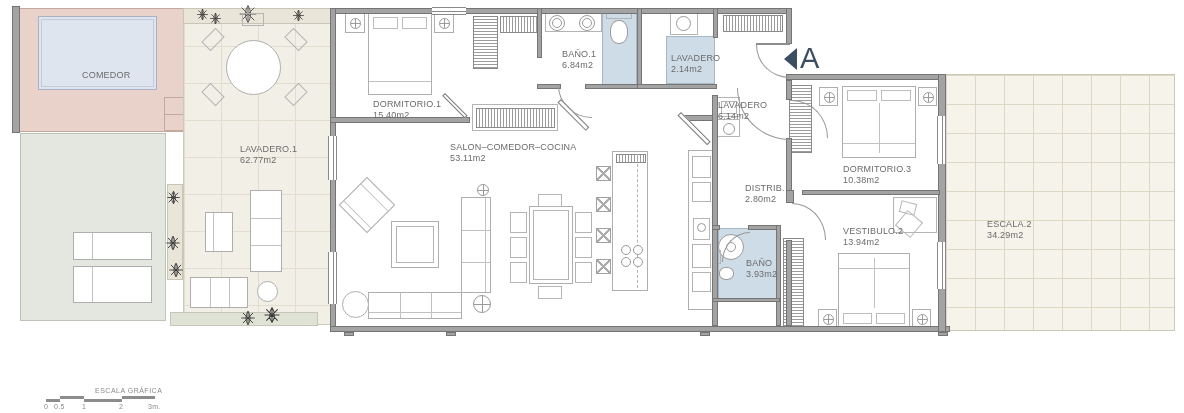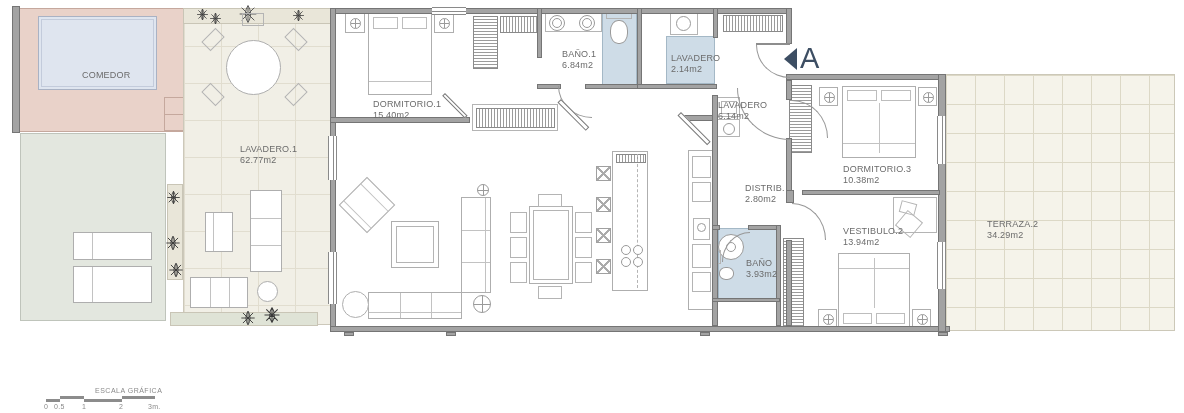--- a/index.html
+++ b/index.html
@@ -320,38 +320,42 @@
       <div>6.84m2</div>
     </div>
   <div class="room-label" style="left:671px;top:53px">
       <div>LAVADERO</div>
       <div>2.14m2</div>
     </div>
   <div class="room-label" style="left:718px;top:100px">
       <div>LAVADERO</div>
       <div>6.14m2</div>
     </div>
+  <div class="room-label" style="left:450px;top:142px">
+      <div>SALON–COMEDOR–COCINA</div>
+      <div>53.11m2</div>
+    </div>
   <div class="room-label" style="left:745px;top:183px">
       <div>DISTRIB.</div>
       <div>2.80m2</div>
     </div>
   <div class="room-label" style="left:746px;top:258px">
       <div>BAÑO</div>
       <div>3.93m2</div>
     </div>
   <div class="room-label" style="left:843px;top:164px">
       <div>DORMITORIO.3</div>
       <div>10.38m2</div>
     </div>
   <div class="room-label" style="left:843px;top:226px">
       <div>VESTIBULO.2</div>
       <div>13.94m2</div>
     </div>
   <div class="room-label" style="left:987px;top:219px">
-      <div>TERRAZA.2</div>
+      <div>ESCALA.2</div>
       <div>34.29m2</div>
     </div>
 
   <div class="abs" style="left:784px;top:44px;display:flex;align-items:center">
     <span class="tri"></span>
     <span class="a-letter" style="margin-left:3px">A</span>
   </div>
 
   <div class="sc" style="left:95px;top:387px;letter-spacing:.5px">ESCALA GRÁFICA</div>
   <div class="seg" style="left:46px;top:399px;width:14px;height:3px"></div>

